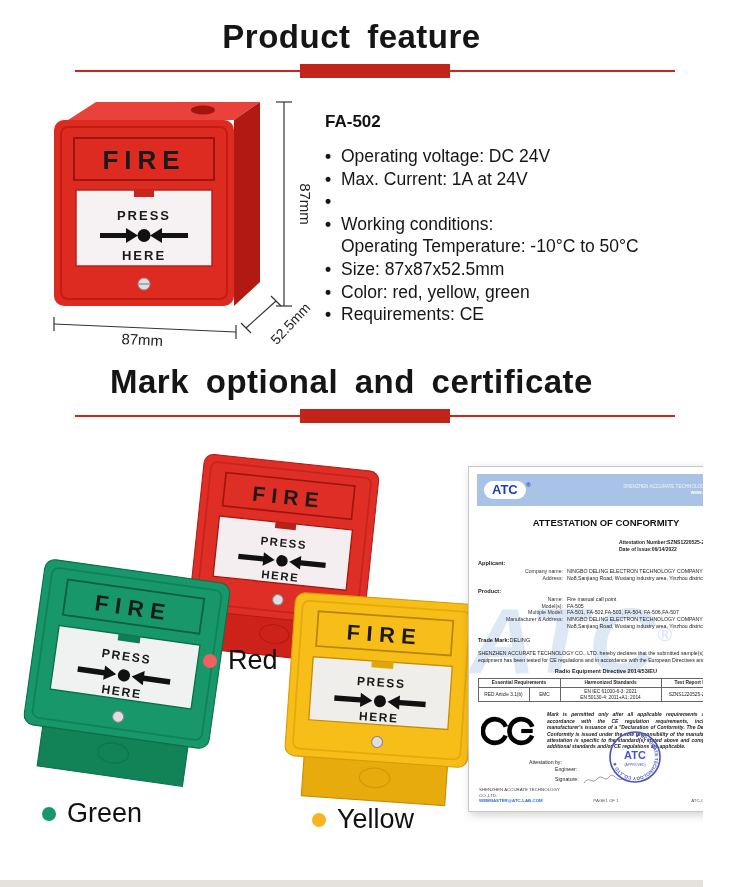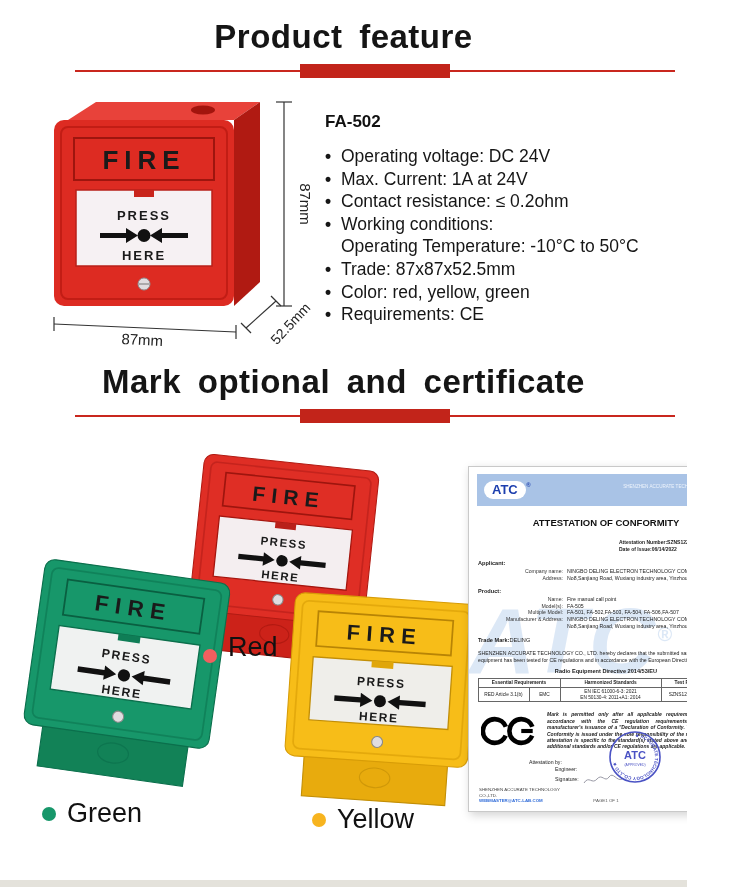--- a/index.html
+++ b/index.html
@@ -1,17 +1,17 @@
 <!DOCTYPE html>
 <html><head>
 <meta charset="utf-8">
 <style>
   html,body{margin:0;padding:0;background:#fff;}
   .page{position:relative;width:687px;height:887px;background:#fff;overflow:hidden;
-        font-family:"Liberation Sans",sans-serif;color:#141414;}
+        font-family:"Liberation Sans",sans-serif;color:#141414;padding-left:16px;}
 
   
   .sec-title{position:absolute;left:0;width:100%;text-align:center;font-size:33px;
              font-weight:bold;letter-spacing:.5px;word-spacing:7px;color:#151515;}
   .divider{position:absolute;left:75px;width:600px;height:14px;}
   .divider .line{position:absolute;top:6px;left:0;right:0;height:2px;background:#c9271e;}
   .divider .bar{position:absolute;left:225px;top:0;width:150px;height:14px;background:#c2241a;}
 
   
   .specs{position:absolute;left:325px;top:112px;width:418px;}
@@ -138,30 +138,29 @@
       <li>
           <span class="blt">•</span>
           <span>Operating voltage: DC 24V</span>
         </li>
       <li>
           <span class="blt">•</span>
           <span>Max. Current: 1A at 24V</span>
         </li>
       <li>
           <span class="blt">•</span>
-          <span>Contact resistance: ≤ 0.2ohm</span>
         </li>
       <li>
           <span class="blt">•</span>
           <span>Working conditions:</span>
         </li>
       <li class="sub-line">Operating Temperature: -10°C to 50°C</li>
       <li>
           <span class="blt">•</span>
-          <span>Trade: 87x87x52.5mm</span>
+          <span>Size: 87x87x52.5mm</span>
         </li>
       <li>
           <span class="blt">•</span>
           <span>Color: red, yellow, green</span>
         </li>
       <li>
           <span class="blt">•</span>
           <span>Requirements: CE</span>
         </li>
     </ul>
@@ -223,21 +222,21 @@
       <rect x="80" y="62" width="20" height="6" fill="#e0a60a"></rect>
       <text x="90" y="85" text-anchor="middle" font-size="11" letter-spacing="1.5" class="ph-txt">PRESS</text>
       <polygon points="48,96 72,96 72,92 83,98.5 72,105 72,101 48,101" fill="#111"></polygon>
       <circle cx="90" cy="98.5" r="5.5" fill="#111"></circle>
       <polygon points="132,96 108,96 108,92 97,98.5 108,105 108,101 132,101" fill="#111"></polygon>
       <text x="90" y="117" text-anchor="middle" font-size="11" letter-spacing="1.5" class="ph-txt">HERE</text>
       <circle cx="90" cy="136" r="5" fill="#e0dde0" stroke="#8a8a8a" stroke-width="1"></circle>
     </svg>
   </div>
 
-  <div class="clabel" style="left:203px;top:632px;z-index:4;align-items:flex-end;">
+  <div class="clabel" style="left:203px;top:645px;z-index:4;">
     <span class="dot dot-red"></span>
     <span>Red</span>
   </div>
   <div class="clabel" style="left:312px;top:804px;z-index:4;">
     <span class="dot dot-yellow"></span>
     <span>Yellow</span>
   </div>
   <div class="clabel" style="left:42px;top:798px;z-index:4;">
     <span class="dot dot-green"></span>
     <span>Green</span>

